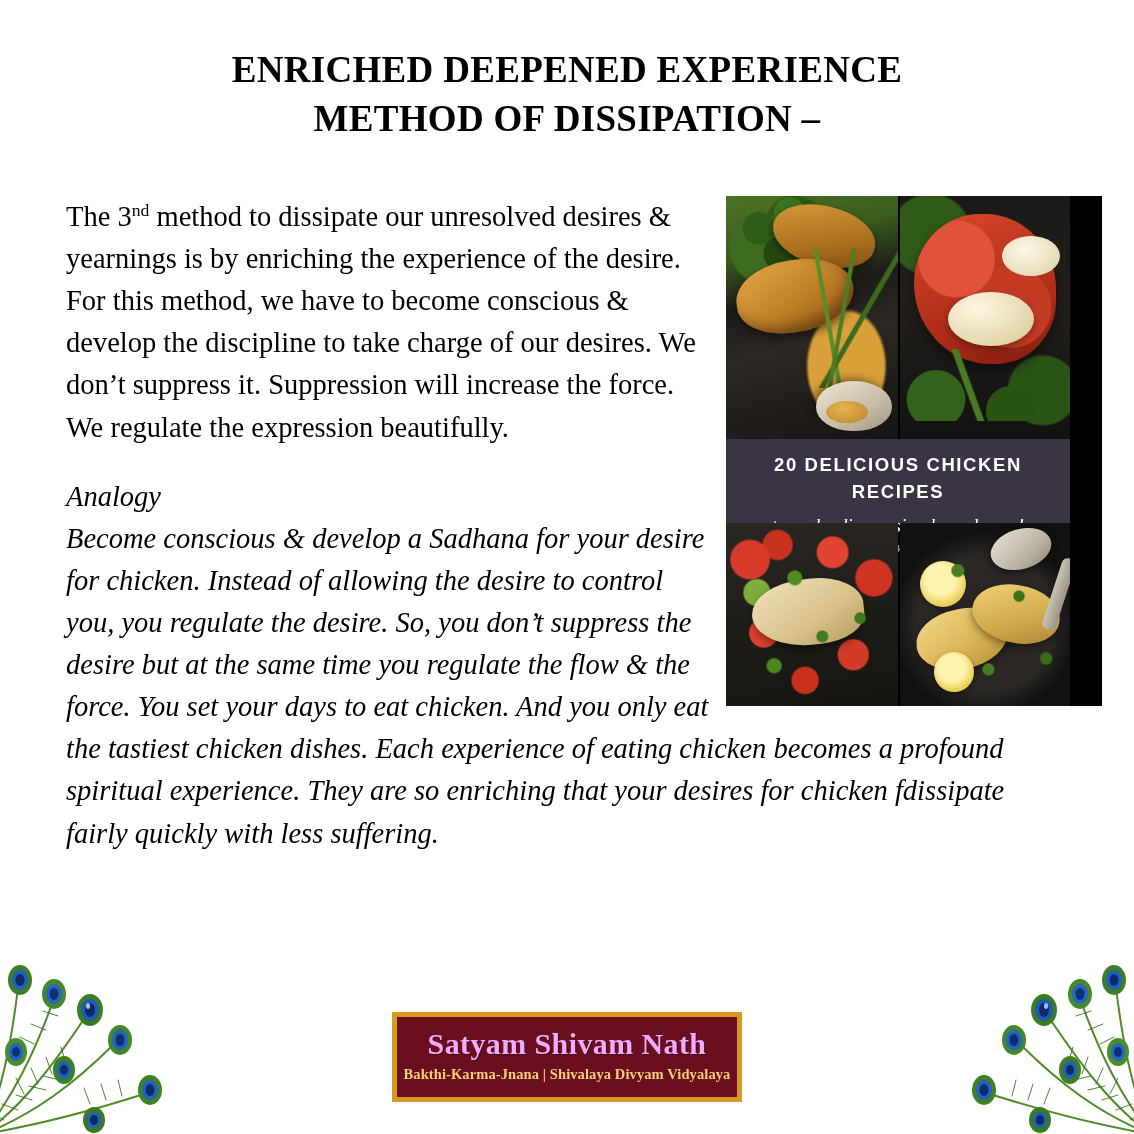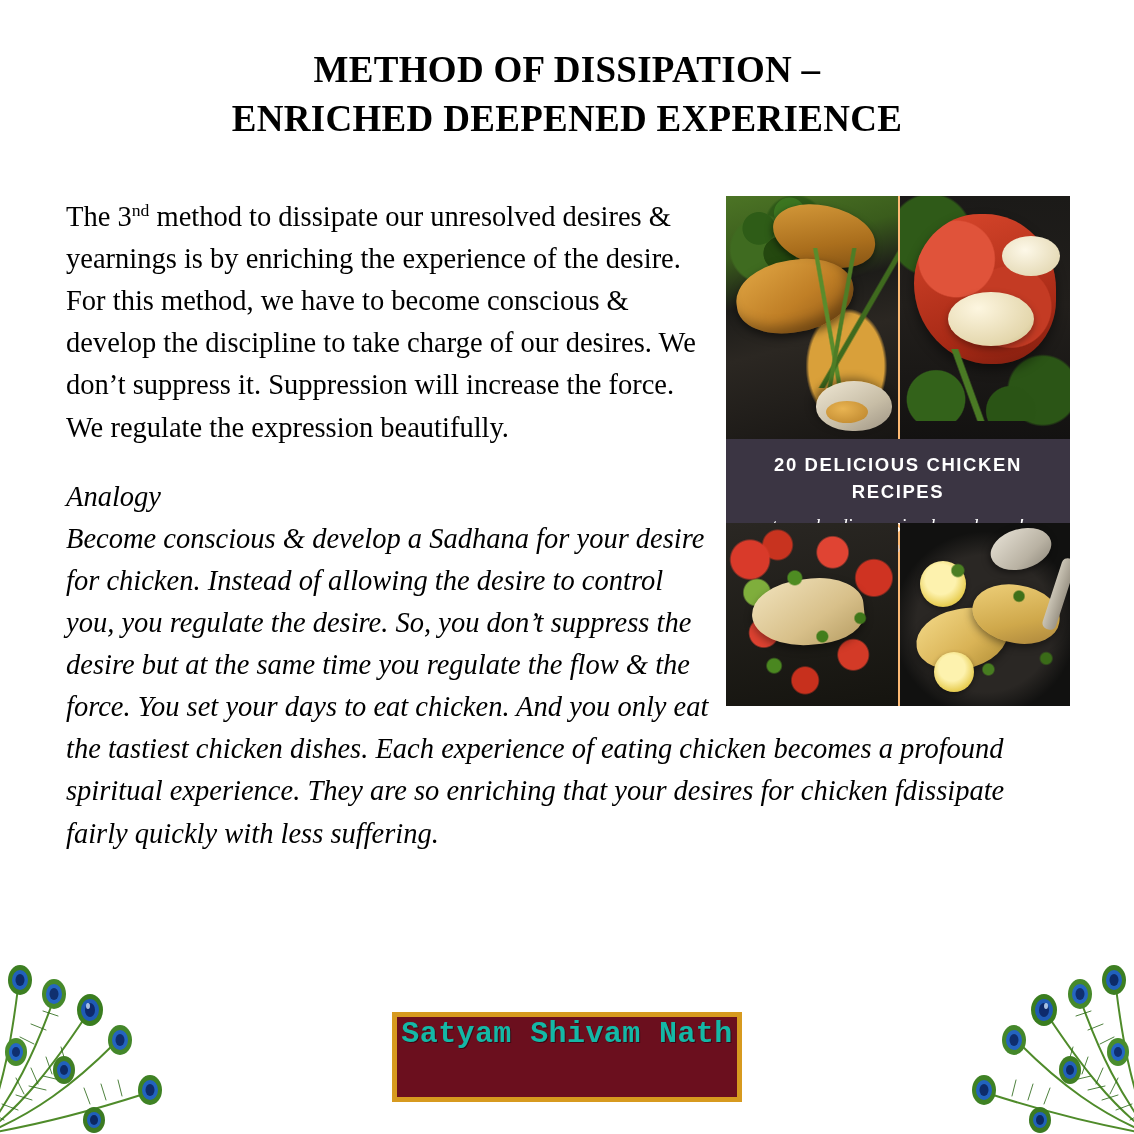--- a/index.html
+++ b/index.html
@@ -65,24 +65,24 @@
     float: right;
     width: 344px;
     height: 510px;
     margin: 0 0 6px 16px;
     shape-outside: margin-box;
   }
 
   
   .collage {
     position: relative;
-    width: 344px;
+    width: 376px;
     height: 510px;
     overflow: hidden;
-    background: #fdba74;
+    background: #000000;
   }
   .cell {
     position: absolute;
     overflow: hidden;
   }
   .cell-tl { left: 0;     top: 0;   width: 172px; height: 243px; }
   .cell-tr { left: 174px; top: 0;   width: 170px; height: 243px; }
   .cell-bl { left: 0;     top: 327px; width: 172px; height: 183px; }
   .cell-br { left: 174px; top: 327px; width: 170px; height: 183px; }
 
@@ -324,24 +324,25 @@
     left: 392px;
     top: 1012px;
     width: 350px;
     height: 90px;
     background: #6b0f1e;
     border: 5px solid #d79a1f;
     box-sizing: border-box;
     text-align: center;
   }
   .logo-main {
-    font-family: Liberation Mono, monospace;
+    margin-top: 10px;
+    font-family: Liberation Serif, serif;
     font-weight: bold;
     font-size: 30px;
-    color: #14b8a6;
+    color: #f0abfc;
     letter-spacing: 0.4px;
     text-shadow: 1px 1px 0 #3d0812;
   }
   .logo-sub {
     margin-top: 5px;
     font-family: "Liberation Serif", serif;
     font-weight: bold;
     font-size: 14.5px;
     color: #f6d277;
     letter-spacing: 0.1px;
@@ -357,22 +358,22 @@
   }
   .feathers.left  { left: -6px; }
   .feathers.right { right: -6px; transform: scaleX(-1); }
 </style>
 </head>
 <body>
 
 <div class="slide">
 
   <div class="title">
+    <div>ENRICHED DEEPENED EXPERIENCE</div>
     <div>METHOD OF DISSIPATION –</div>
-    <div>ENRICHED DEEPENED EXPERIENCE</div>
   </div>
 
   <div class="body-text">
 
     <div class="img-float">
       <div class="collage">
 
         <div class="cell cell-tl">
           <div class="tl-bg"></div>
           <div class="tl-brocc"></div>
@@ -418,20 +419,21 @@
     </div>
 
     <p class="para"><span>The 3</span><span class="sup">nd</span><span> method to dissipate our unresolved desires &amp; yearnings is by enriching the experience of the desire. For this method, we have to become conscious &amp; develop the discipline to take charge of our desires. We don’t suppress it. Suppression will increase the force. We regulate the expression beautifully.</span></p>
 
     <p class="para"><span>Analogy</span><br><span>Become conscious &amp; develop a Sadhana for your desire for chicken. Instead of allowing the desire to control you, you regulate the desire. So, you don’t suppress the desire but at the same time you regulate the flow &amp; the force. You set your days to eat chicken. And you only eat the tastiest chicken dishes. Each experience of eating chicken becomes a profound spiritual experience. They are so enriching that your desires for chicken fdissipate fairly quickly with less suffering.</span></p>
 
   </div>
 
   <div class="footer-logo">
     <div class="logo-main">Satyam Shivam Nath</div>
+    <div class="logo-sub">Bakthi-Karma-Jnana | Shivalaya Divyam Vidyalaya</div>
   </div>
 
   <div class="feathers left">
     <svg viewBox="0 0 250 190" width="250" height="190" xmlns="http://www.w3.org/2000/svg">
       <g stroke-linecap="round" fill="none">
 
         <g stroke="#4f8b2a" stroke-width="2">
           <path d="M-10,190 C30,160 60,120 92,72"></path>
           <path d="M-10,190 C40,170 80,140 120,100"></path>
           <path d="M-10,190 C20,150 40,110 58,60"></path>

